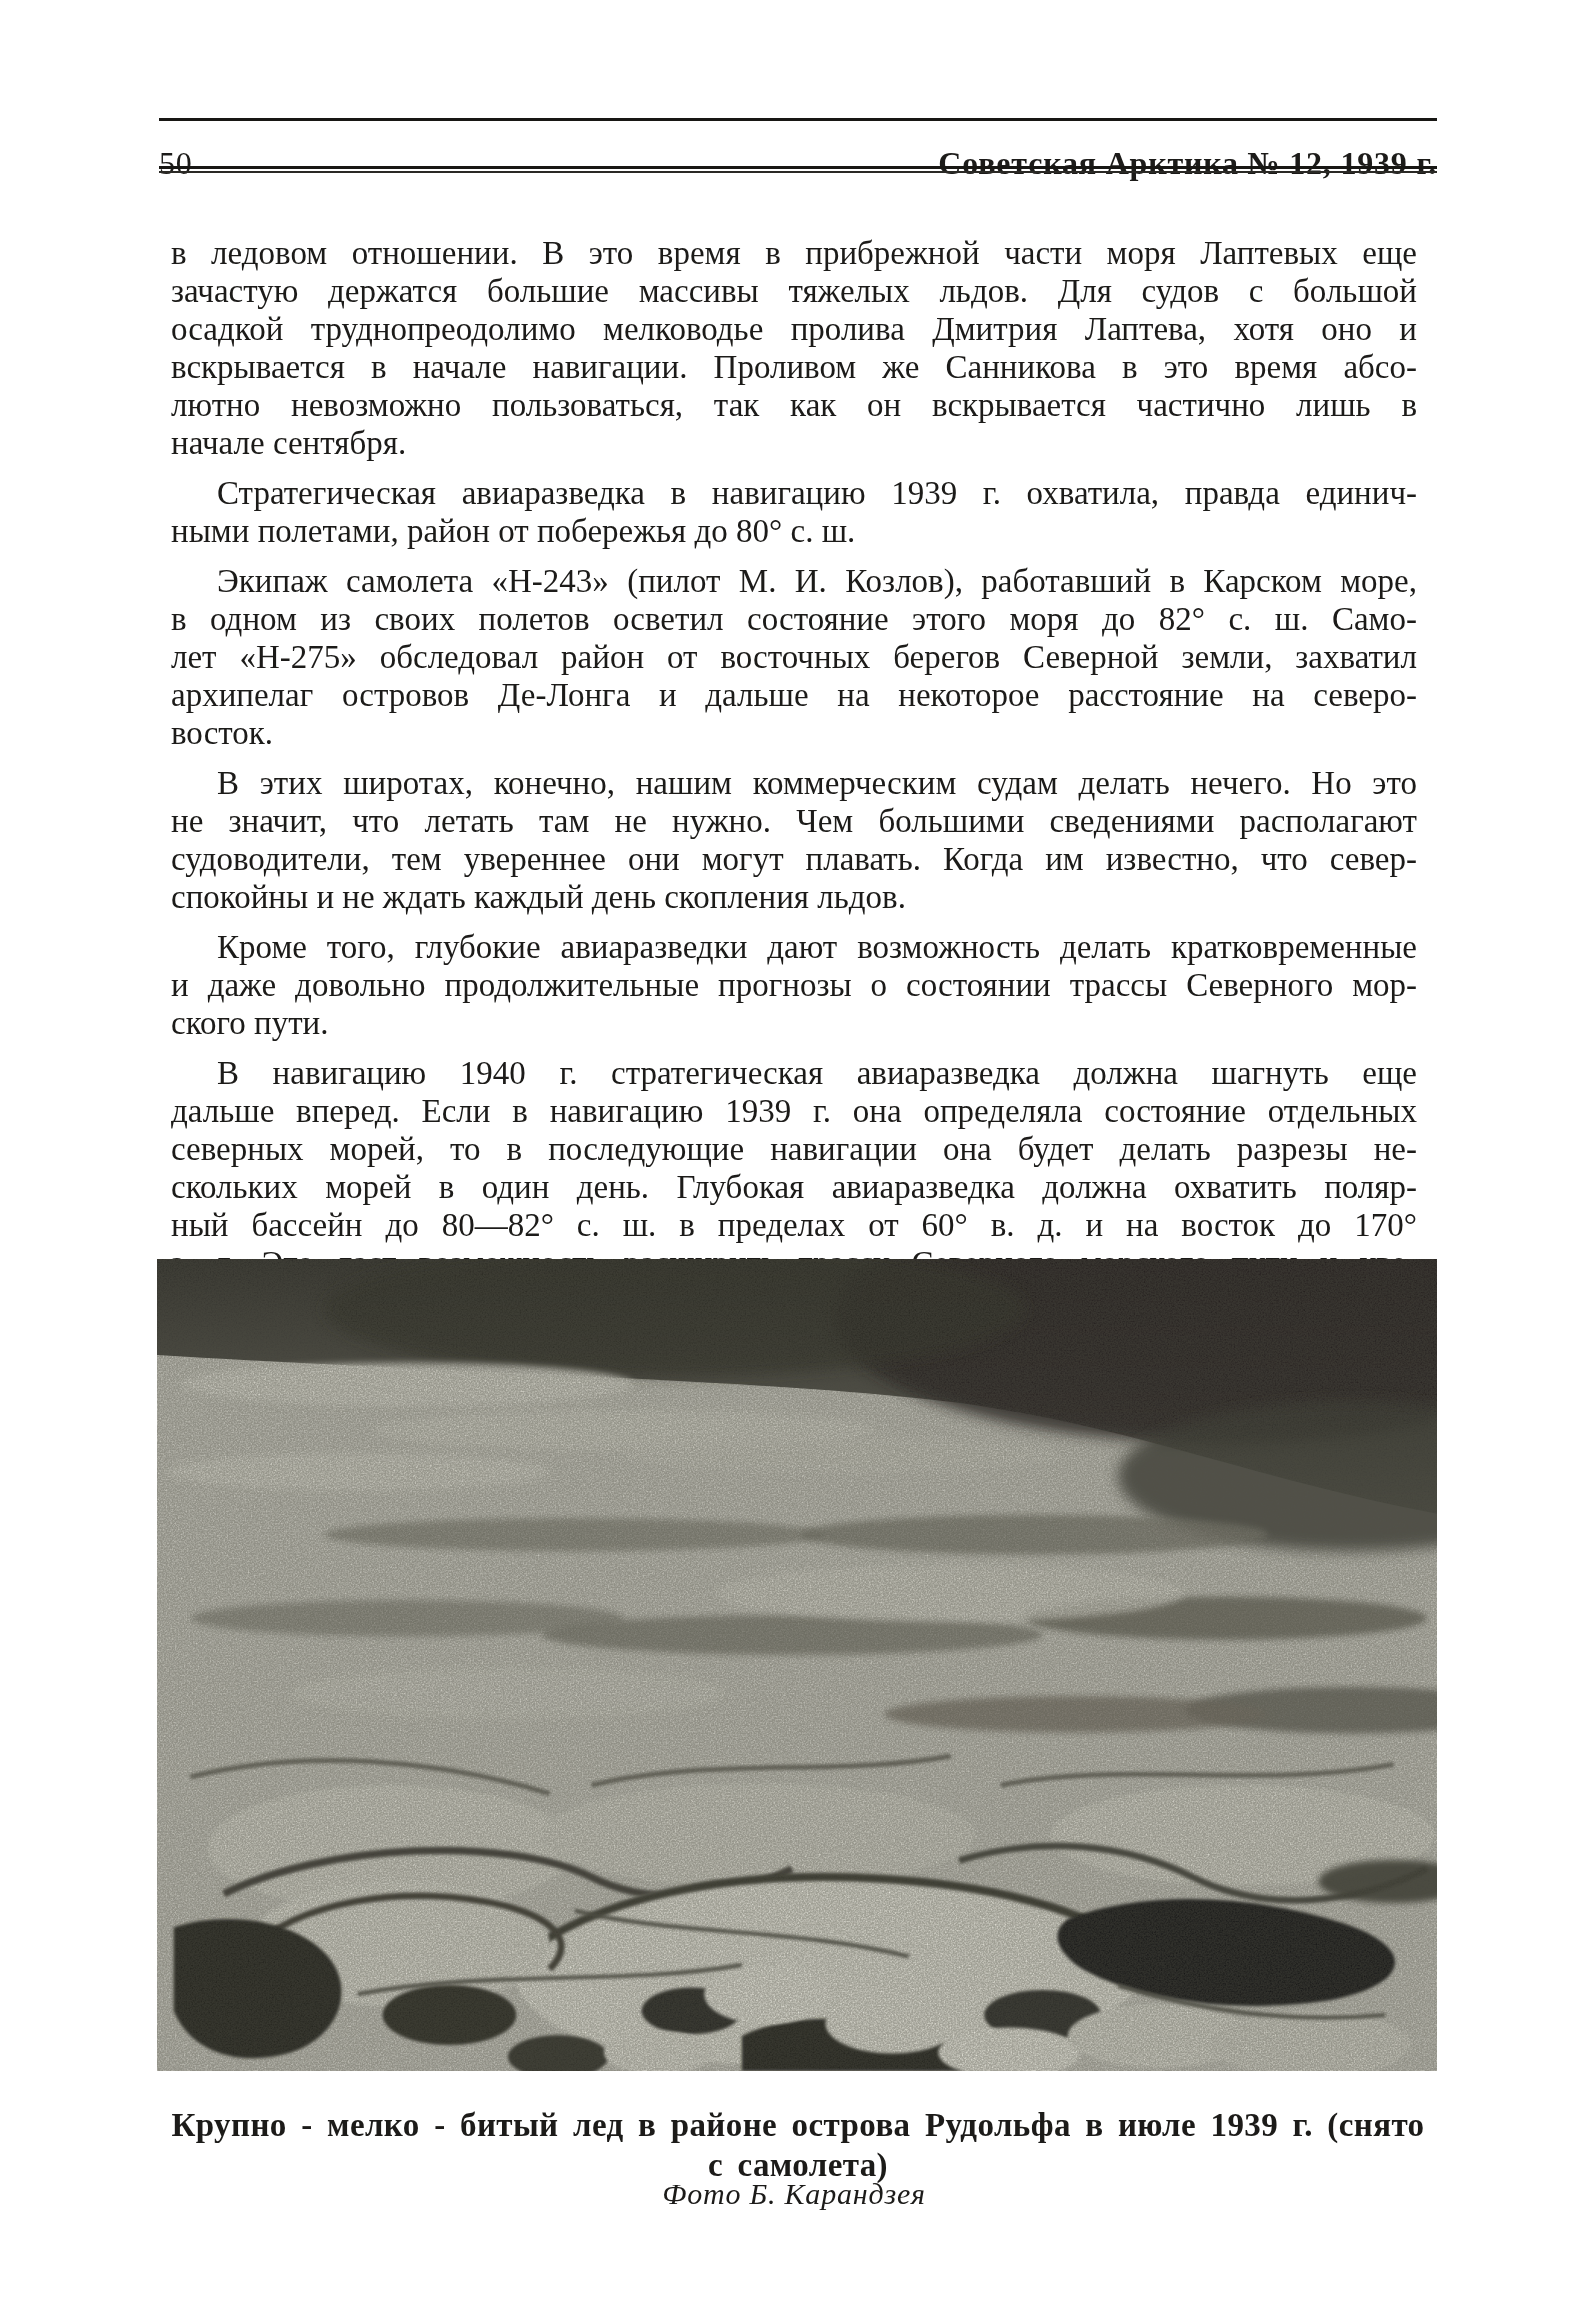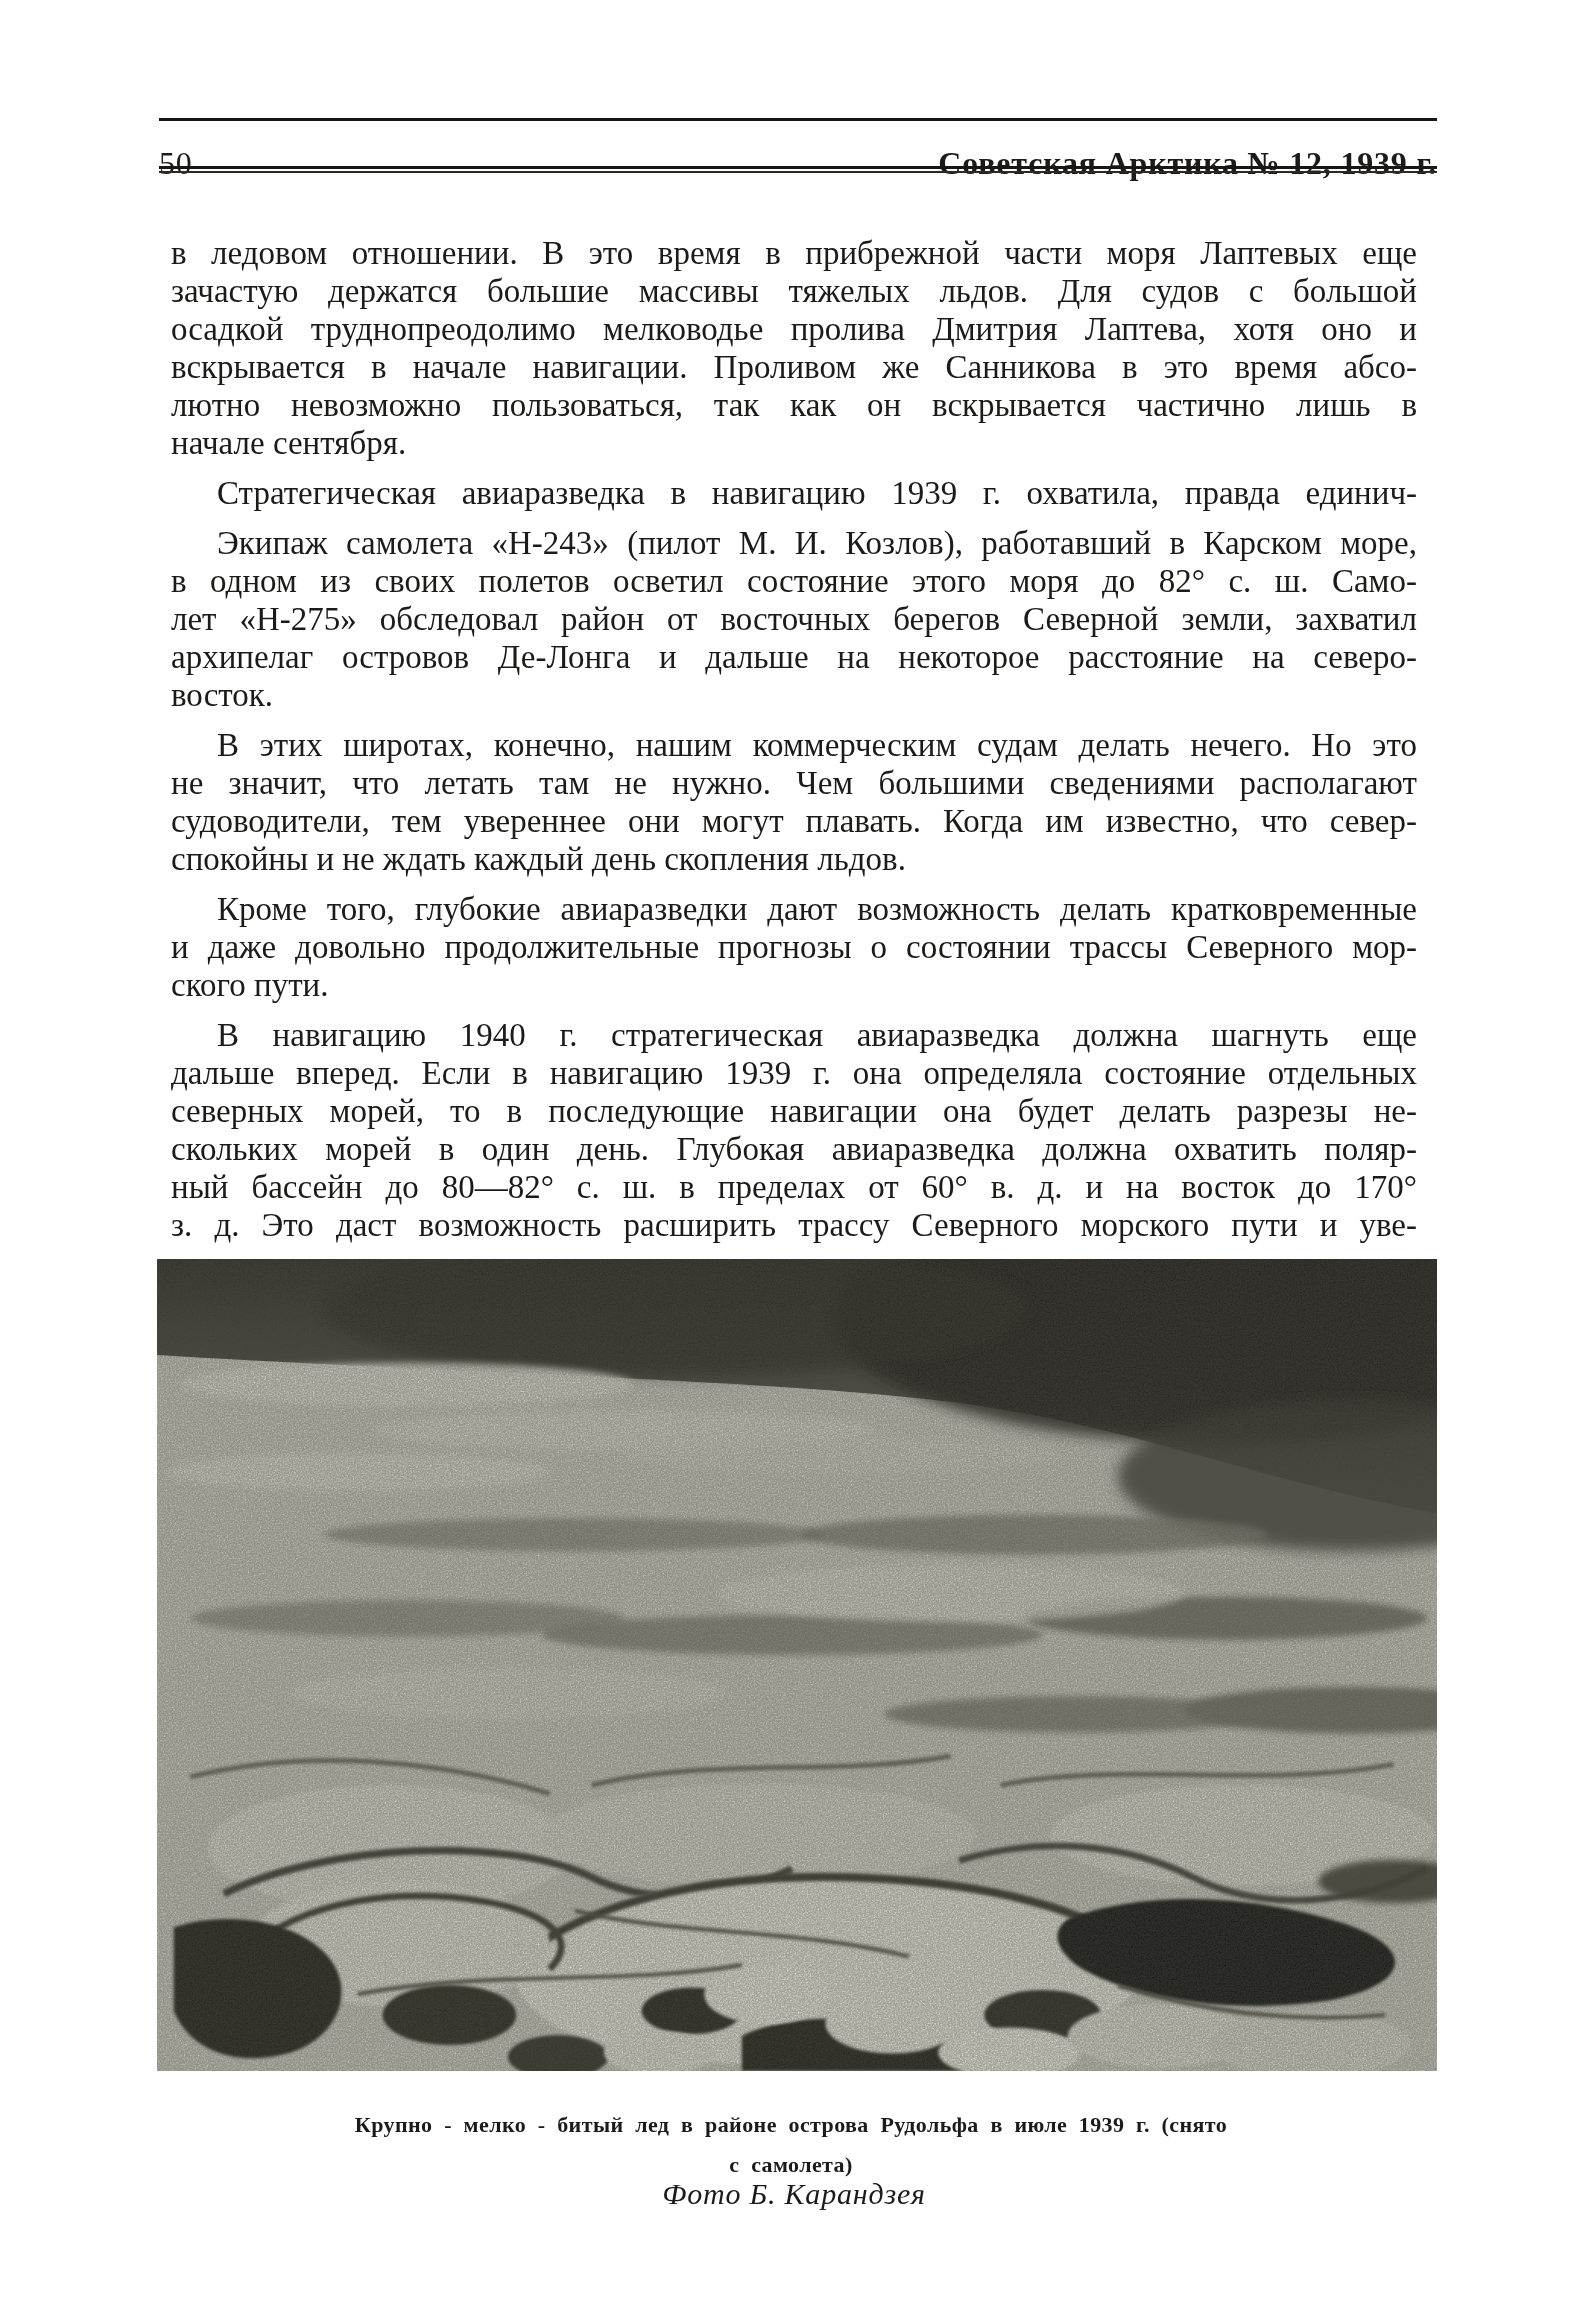--- a/index.html
+++ b/index.html
@@ -24,22 +24,22 @@
     position:absolute; left:159px; top:222px; width:1270px;
     font-size:33px; line-height:38px;
   }
   .para { margin:12px; }
   .tline { text-align:justify; text-align-last:justify; -moz-text-align-last:justify; }
   .tline.end { text-align-last:left; -moz-text-align-last:left; }
   .para.indent .tline:first-child { text-indent:46px; }
   .photo-wrap { position:absolute; left:157px; top:1259px; width:1280px; height:812px; }
   .photo-wrap svg { display:block; width:100%; height:100%; }
   .caption {
-    position:absolute; left:156px; top:2105px; width:1270px;
-    text-align:center; font-weight:700; font-size:22px; line-height:40px;
+    position:absolute; left:163px; top:2105px; width:1270px;
+    text-align:center; font-weight:700; font-size:33px; line-height:40px;
     word-spacing:5.8px; letter-spacing:0.4px;
   }
   .credit {
     position:absolute; left:159px; top:2175px; width:1270px;
     text-align:center; font-style:italic; font-size:30px; line-height:38px;
     letter-spacing:0.8px;
   }
 </style>
 </head>
 <body>
@@ -60,20 +60,21 @@
       <div class="para">
         <div class="tline">в ледовом отношении. В это время в прибрежной части моря Лаптевых еще</div>
         <div class="tline">зачастую держатся большие массивы тяжелых льдов. Для судов с большой</div>
         <div class="tline">осадкой труднопреодолимо мелководье пролива Дмитрия Лаптева, хотя оно и</div>
         <div class="tline">вскрывается в начале навигации. Проливом же Санникова в это время абсо-</div>
         <div class="tline">лютно невозможно пользоваться, так как он вскрывается частично лишь в</div>
         <div class="tline end">начале сентября.</div>
       </div>
       <div class="para indent">
         <div class="tline">Стратегическая авиаразведка в навигацию 1939 г. охватила, правда единич-</div>
+        <div class="tline end">ными полетами, район от побережья до 80° с. ш.</div>
       </div>
       <div class="para indent">
         <div class="tline">Экипаж самолета «Н-243» (пилот М. И. Козлов), работавший в Карском море,</div>
         <div class="tline">в одном из своих полетов осветил состояние этого моря до 82° с. ш. Само-</div>
         <div class="tline">лет «Н-275» обследовал район от восточных берегов Северной земли, захватил</div>
         <div class="tline">архипелаг островов Де-Лонга и дальше на некоторое расстояние на северо-</div>
         <div class="tline end">восток.</div>
       </div>
       <div class="para indent">
         <div class="tline">В этих широтах, конечно, нашим коммерческим судам делать нечего. Но это</div>

